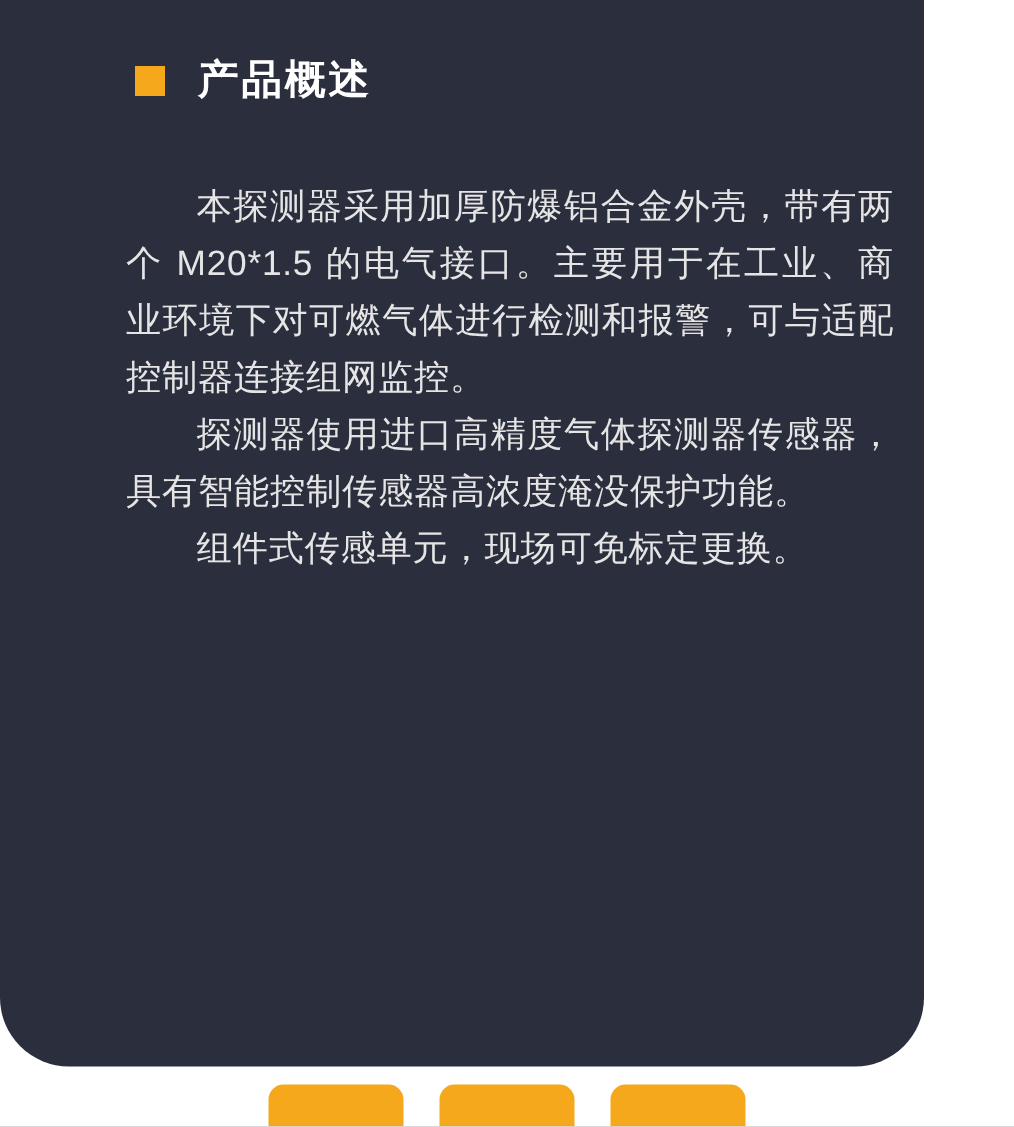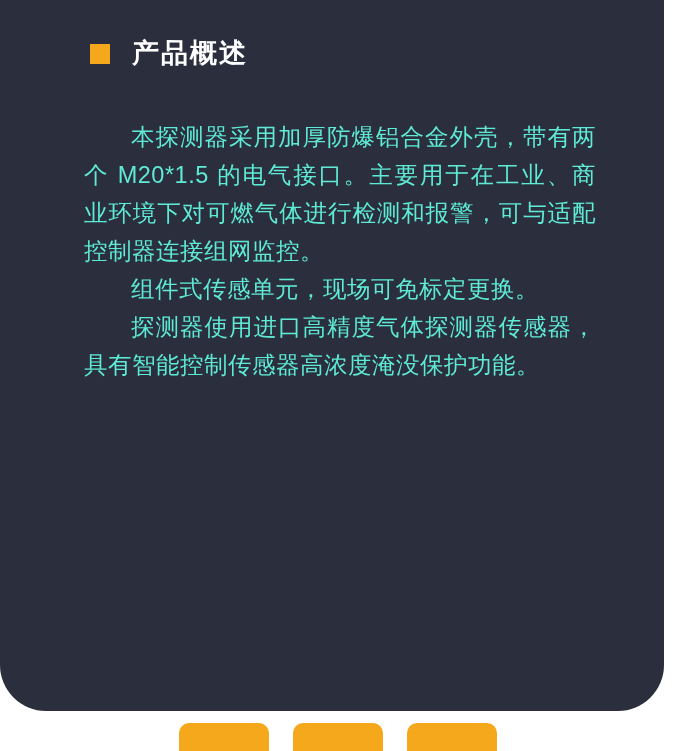--- a/index.html
+++ b/index.html
@@ -18,21 +18,21 @@
     width: 676px;
     height: 751px;
     background: #ffffff;
     overflow: hidden;
   }
   
   .panel {
     position: absolute;
     left: 0;
     top: 0;
-    width: 664px;
+    width: 616px;
     height: 711px;
     background: #2a2e3d;
     border-bottom-left-radius: 46px;
     border-bottom-right-radius: 46px;
     overflow: hidden;
   }
   
   .section-head {
     position: absolute;
     left: 90px;
@@ -54,21 +54,21 @@
     letter-spacing: 2px;
     line-height: 1;
     white-space: nowrap;
   }
   
   .body-text {
     position: absolute;
     left: 84px;
     top: 118px;
     width: 512px;
-    color: #5eead4;
+    color: #e5e5e5;
     font-size: 23.5px;
     line-height: 38px;
     letter-spacing: 0.5px;
     text-align: justify;
     text-justify: inter-ideograph;
   }
   .para {
     margin: 0 0 0 0;
     text-indent: 47px;
   }
@@ -99,22 +99,22 @@
 
   <div class="panel">
 
     <div class="section-head">
       <span class="head-marker"></span>
       <span class="head-title">产品概述</span>
     </div>
 
     <div class="body-text">
       <p class="para">本探测器采用加厚防爆铝合金外壳，带有两个 M20*1.5 的电气接口。主要用于在工业、商业环境下对可燃气体进行检测和报警，可与适配控制器连接组网监控。</p>
+      <p class="para">探测器使用进口高精度气体探测器传感器，具有智能控制传感器高浓度淹没保护功能。</p>
       <p class="para">组件式传感单元，现场可免标定更换。</p>
-      <p class="para">探测器使用进口高精度气体探测器传感器，具有智能控制传感器高浓度淹没保护功能。</p>
     </div>
 
   </div>
 
   <div class="tabs">
     <div class="tab"></div>
     <div class="tab"></div>
     <div class="tab"></div>
   </div>
 

